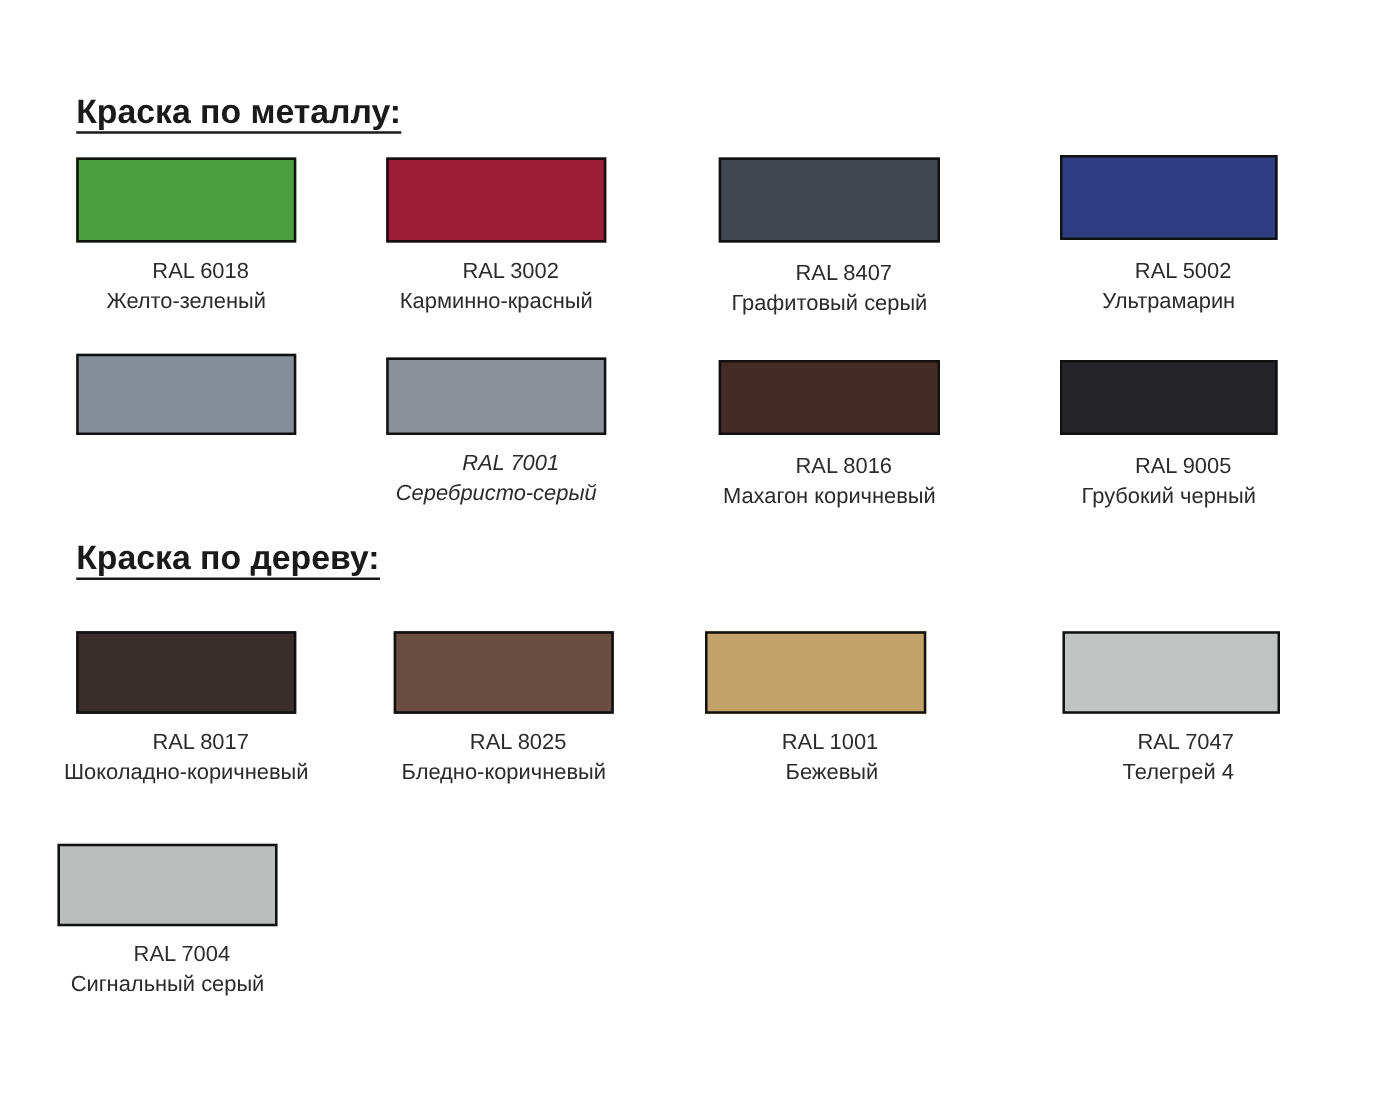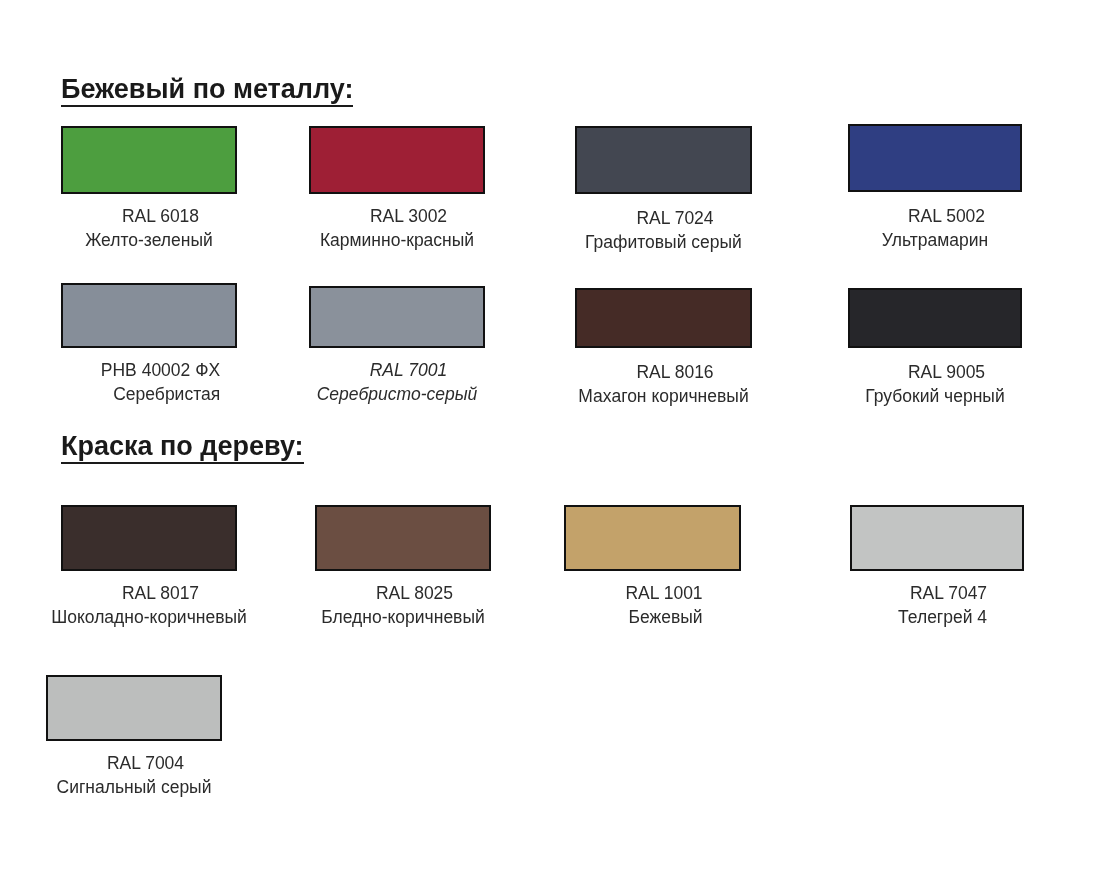--- a/index.html
+++ b/index.html
@@ -56,60 +56,56 @@
   .swatch-title {
     display: block;
     text-align: right;
   }
 </style>
 </head>
 <body>
 
 <div class="page">
 
-  <div class="section-heading" style="left:61px; top:75px;">Бежевый по металлу:</div>
+  <div class="section-heading" style="left:61px; top:75px;">Краска по металлу:</div>
 
   <div class="swatch-cell" style="left:61px; top:126px; width:176px;">
     <div class="swatch-chip" style="width:176px; height:68px; background:#4d9e3f;"></div>
     <div class="swatch-caption" style="margin-top:11px;">
       <span class="swatch-code">RAL 6018</span>
       <span class="swatch-title">Желто-зеленый</span>
     </div>
   </div>
 
   <div class="swatch-cell" style="left:309px; top:126px; width:176px;">
     <div class="swatch-chip" style="width:176px; height:68px; background:#9e1f35;"></div>
     <div class="swatch-caption" style="margin-top:11px;">
       <span class="swatch-code">RAL 3002</span>
       <span class="swatch-title">Карминно-красный</span>
     </div>
   </div>
 
   <div class="swatch-cell" style="left:575px; top:126px; width:177px;">
     <div class="swatch-chip" style="width:177px; height:68px; background:#434751;"></div>
     <div class="swatch-caption" style="margin-top:13px;">
-      <span class="swatch-code">RAL 7024</span>
+      <span class="swatch-code">RAL 8407</span>
       <span class="swatch-title">Графитовый серый</span>
     </div>
   </div>
 
   <div class="swatch-cell" style="left:848px; top:124px; width:174px;">
     <div class="swatch-chip" style="width:174px; height:68px; background:#2f3e82;"></div>
     <div class="swatch-caption" style="margin-top:13px;">
       <span class="swatch-code">RAL 5002</span>
       <span class="swatch-title">Ультрамарин</span>
     </div>
   </div>
 
   <div class="swatch-cell" style="left:61px; top:283px; width:176px;">
     <div class="swatch-chip" style="width:176px; height:65px; background:#868e99;"></div>
-    <div class="swatch-caption" style="margin-top:11px;">
-      <span class="swatch-code">РНВ 40002 ФХ</span>
-      <span class="swatch-title">Серебристая</span>
-    </div>
   </div>
 
   <div class="swatch-cell" style="left:309px; top:286px; width:176px;font-style:italic;">
     <div class="swatch-chip" style="width:176px; height:62px; background:#8a919b;"></div>
     <div class="swatch-caption" style="margin-top:11px;">
       <span class="swatch-code">RAL 7001</span>
       <span class="swatch-title">Серебристо-серый</span>
     </div>
   </div>
 

